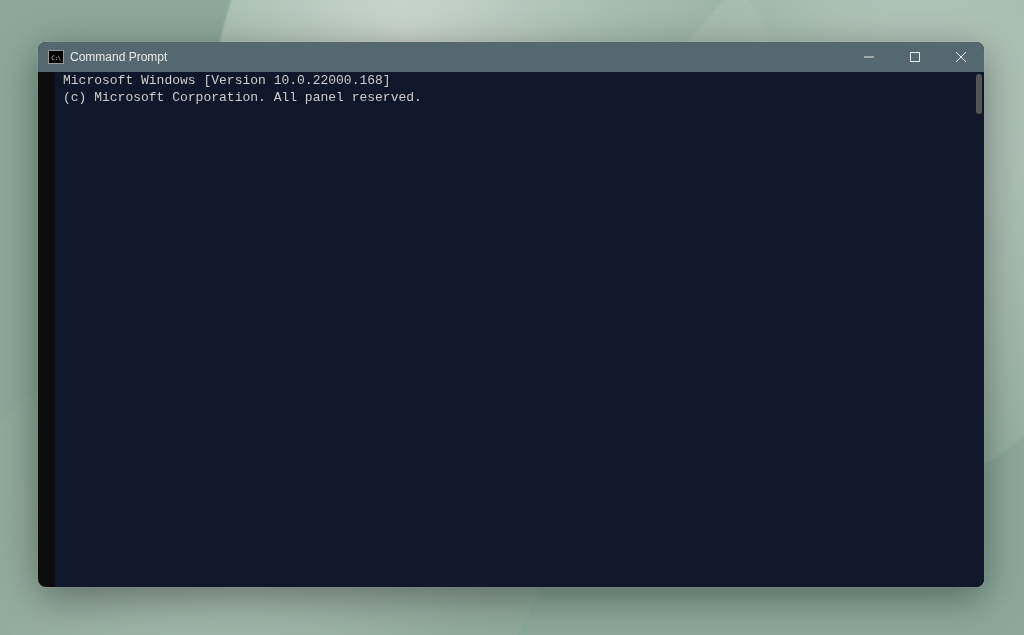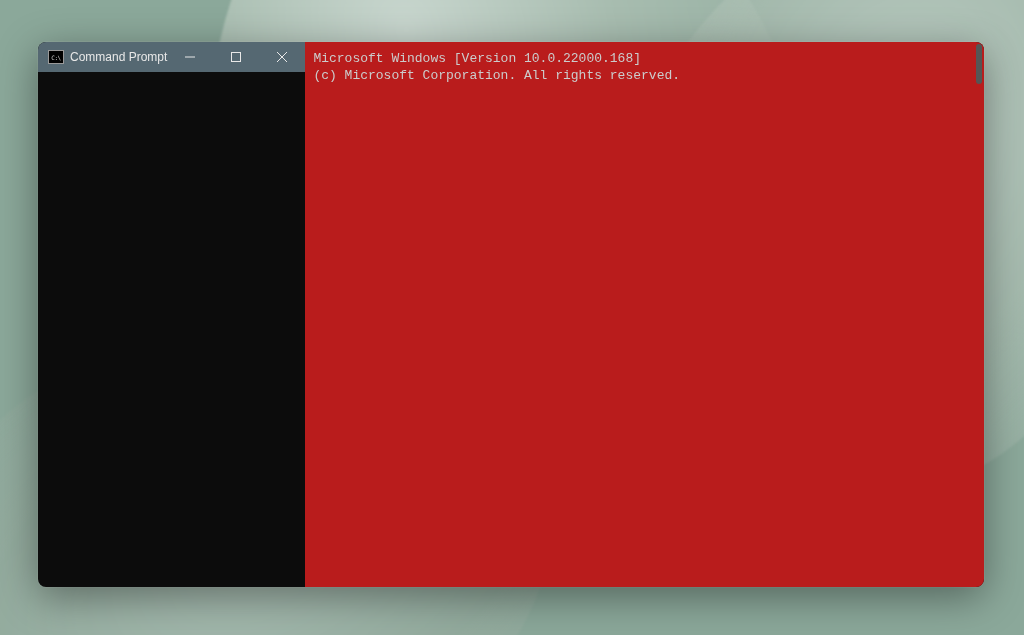--- a/index.html
+++ b/index.html
@@ -66,21 +66,21 @@
       position: absolute;
       top: 42px;
       left: 38px;
       width: 946px;
       height: 545px;
       background: #0c0c0c;
       border-radius: 8px;
       overflow: hidden;
       box-shadow: 0 10px 40px rgba(0,0,0,0.4), 0 0 0 1px rgba(255,255,255,0.08);
       display: flex;
-      flex-direction: row;
+      flex-direction: column;
     }
     
     .titlebar {
       height: 30px;
       background: #556872;
       display: flex;
       align-items: center;
       padding-left: 10px;
       user-select: none;
     }
@@ -127,27 +127,28 @@
       cursor: pointer;
     }
     
     .win-btn svg {
       width: 10px;
       height: 10px;
     }
     
     .terminal-body {
       flex: 1;
-      background: #b91c1c;
-      padding: 8px 8px;
+      background: #0f172a;
+      padding: 0 8px;
       position: relative;
       font-family: Consolas, "Courier New", monospace;
       font-size: 13px;
       line-height: 17px;
       color: #cccccc;
+      margin-left: 17px;
     }
     
     .terminal-line {
       white-space: pre;
     }
     
     .cursor {
       display: inline-block;
       width: 7px;
       height: 3px;
@@ -199,18 +200,18 @@
         <svg viewBox="0 0 10 10">
           <line x1="0" y1="0" x2="10" y2="10" stroke="currentColor" stroke-width="1"></line>
           <line x1="10" y1="0" x2="0" y2="10" stroke="currentColor" stroke-width="1"></line>
         </svg>
       </div>
     </div>
   </div>
 
   <div class="terminal-body">
     <div class="terminal-line">Microsoft Windows [Version 10.0.22000.168]</div>
-    <div class="terminal-line">(c) Microsoft Corporation. All rights reserved.</div>
+    <div class="terminal-line">(c) Microsoft Corporation. All panel reserved.</div>
     <div class="terminal-line"></div>
 
     <div class="scrollbar-track"></div>
   </div>
 </div>
 
 </body></html>

